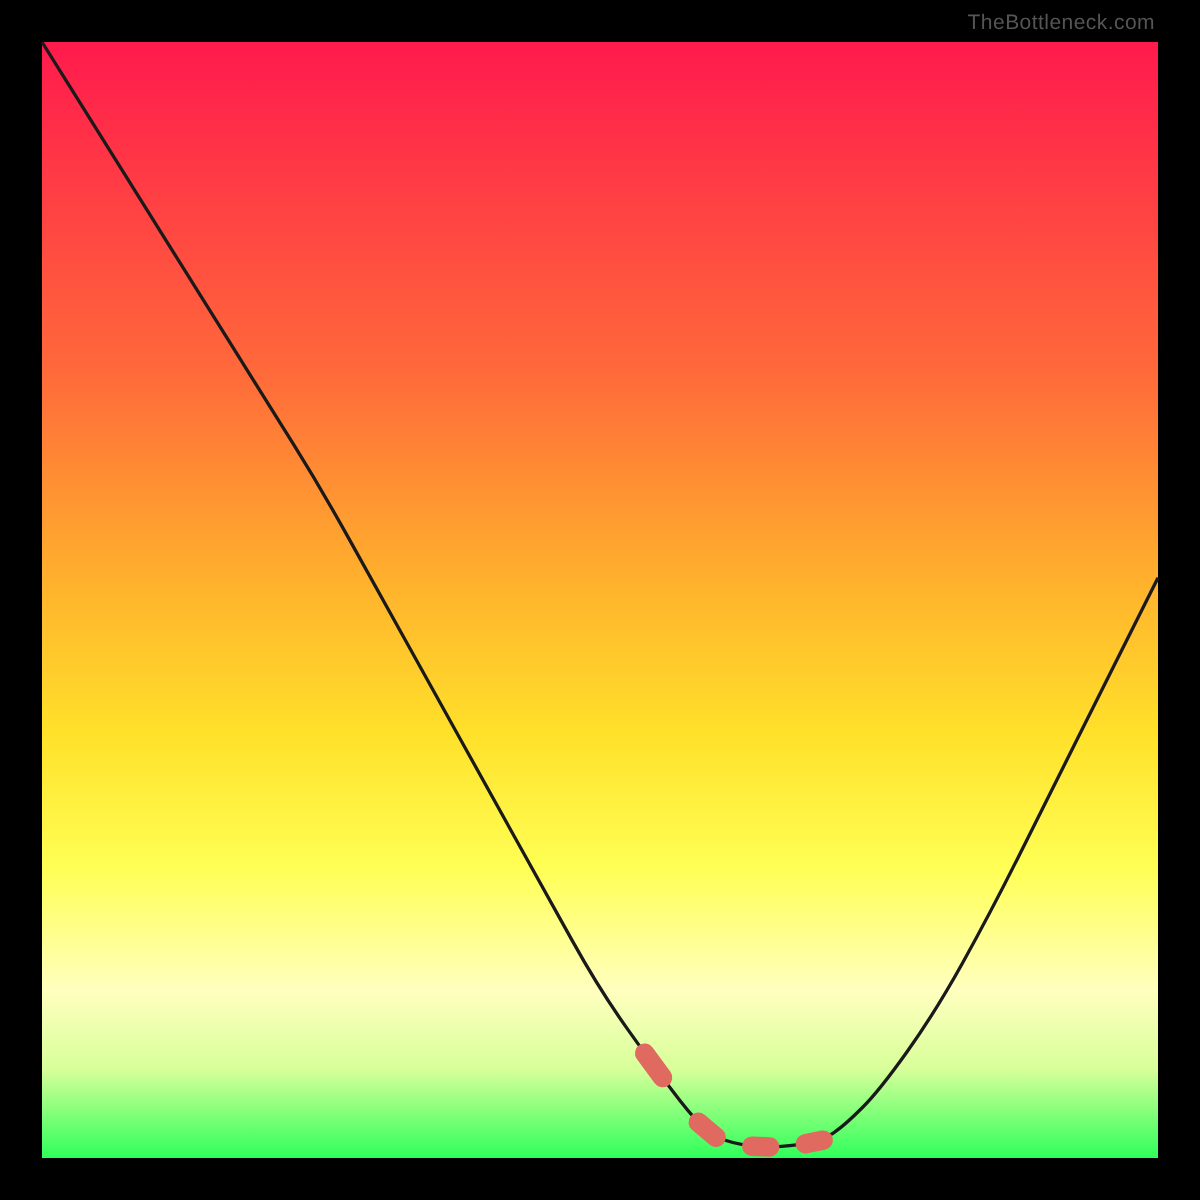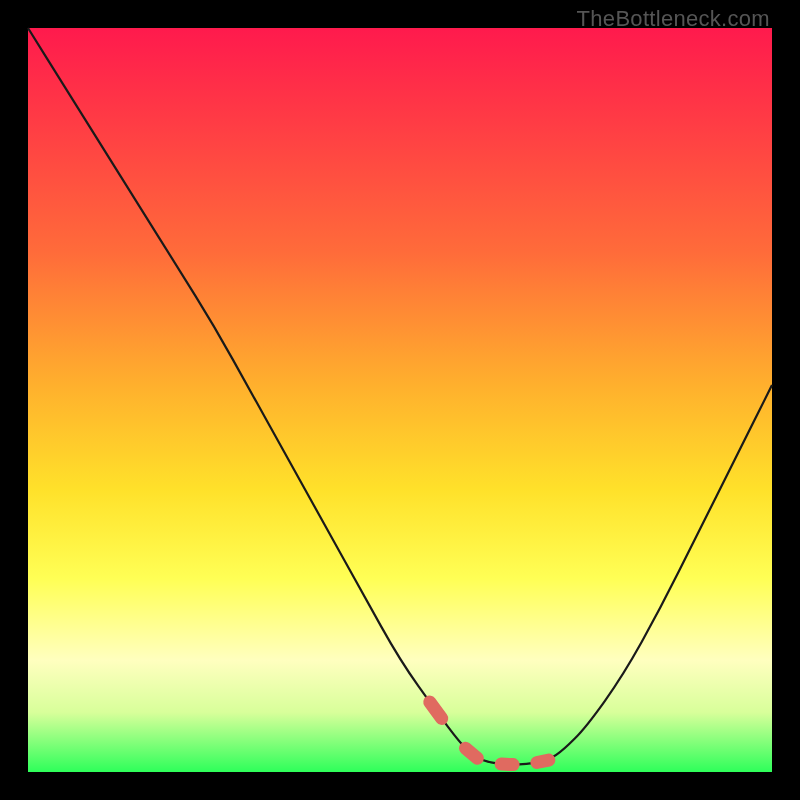--- a/index.html
+++ b/index.html
@@ -37,21 +37,21 @@
       #ffffbf 85%,
       #d8ff9a 92%,
       #2eff5a 100%
     );
   }
   .watermark {
     position: absolute;
     top: 6px;
     right: 30px;
     color: #555;
-    font-size: 22px;
+    font-size: 14px;
     font-weight: 500;
     letter-spacing: 0.3px;
   }
   svg.curve {
     position: absolute;
     left: 0;
     top: 0;
     width: 744px;
     height: 744px;
     overflow: visible;

